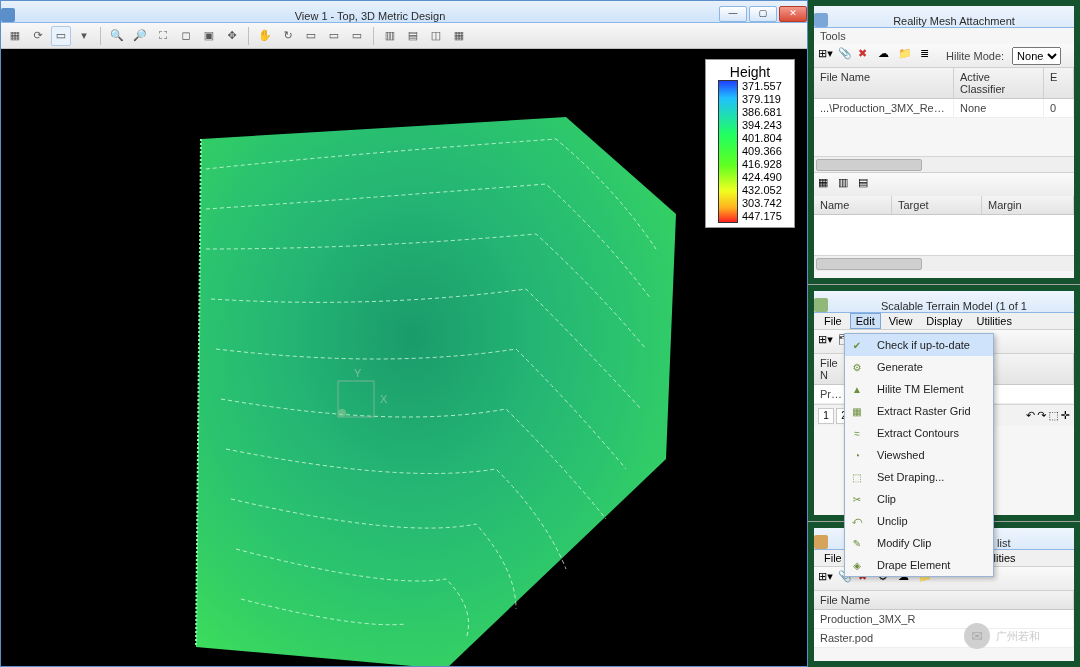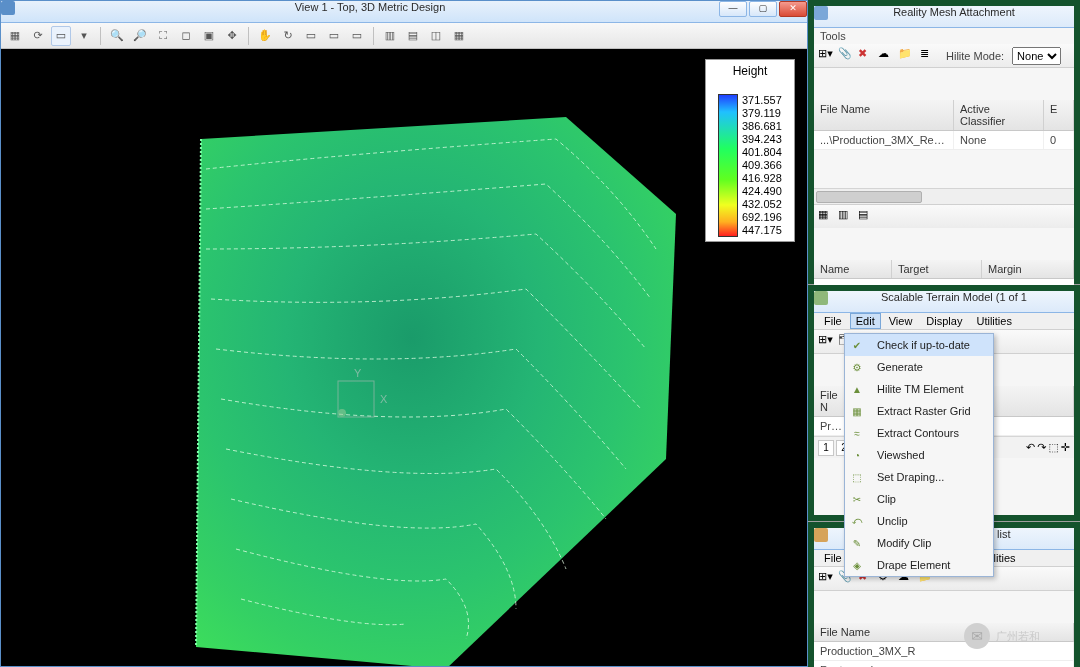--- a/index.html
+++ b/index.html
@@ -3,56 +3,56 @@
 <meta charset="utf-8">
 <style>
 * { box-sizing: border-box; margin: 0; padding: 0; font-family: "Segoe UI", Tahoma, sans-serif; font-size: 11px; }
 body { background: #f0f0f0; width: 1080px; height: 667px; overflow: hidden; position: relative; }
 .desktop { display: flex; width: 100%; height: 100%; }
 .left { flex: 1; display: flex; flex-direction: column; }
 .right { width: 272px; display: flex; flex-direction: column; gap: 1px; background: #a0a0a0; }
 
 
 .win { background: #fff; display: flex; flex-direction: column; border: 1px solid #5a8fc9; }
-.titlebar { height: 22px; background: linear-gradient(#e8f1fb,#cfe4fa); display: flex; align-items: flex-start; padding: 0 0; font-size: 12px; color: #2a2a2a; border-bottom: 1px solid #8cb6e6; }
+.titlebar { height: 22px; background: linear-gradient(#e8f1fb,#cfe4fa); display: flex; align-items: flex-end; padding: 0 0; font-size: 12px; color: #2a2a2a; border-bottom: 1px solid #8cb6e6; }
 .titlebar .icon { width: 14px; height: 14px; margin-right: 6px; background: #5a8fc9; border-radius: 2px; }
 .titlebar .title { flex: 1; text-align: center; }
 .titlebar .winctl { display: flex; gap: 2px; }
 .titlebar .btn { width: 28px; height: 16px; border: 1px solid #8cb6e6; border-radius: 2px; font-size: 9px; text-align: center; line-height: 12px; background: linear-gradient(#fefefe,#d6e7fa); cursor: pointer; }
 .titlebar .btn.close { background: linear-gradient(#f59a8e,#d94b35); color:#fff; border-color:#b23a26;}
 .titlebar .btn.min::after{content:"—";}
 .titlebar .btn.max::after{content:"▢";}
 .titlebar .btn.close::after{content:"✕";}
 
 
 .toolbar { height: 26px; background: linear-gradient(#f8f8f8,#e6e6e6); border-bottom: 1px solid #c0c0c0; display: flex; align-items: center; padding: 0 4px; gap: 3px; }
 .toolbar .tb { width: 20px; height: 20px; border: 1px solid transparent; border-radius: 2px; display:flex; align-items:center; justify-content:center; cursor:pointer; font-size:11px; color:#555;}
 .toolbar .sep { width:1px; height:18px; background:#c0c0c0; margin:0 3px; }
 
 
 .viewport { flex:1; background:#000; position:relative; overflow:hidden; }
 .terrain { position:absolute; left:145px; top:50px; width:560px; height:590px; }
 .legend { position:absolute; right:12px; top:10px; width:90px; background:#fff; border:1px solid #999; padding:4px 4px 4px 4px; font-family:serif; font-size:11.5px; }
-.legend .lt { text-align:center; font-size:12px; margin-bottom:16px; }
+.legend .lt { text-align:center; font-size:14px; margin-bottom:0; }
 .legend .row { display:flex; align-items:flex-start;margin-left:8px; }
 .legend .bar { width:20px; height:143px; background:linear-gradient(#2040ff 0%,#20c0ff 12%,#20ff60 38%,#60ff20 60%,#f0ff20 78%,#ffb020 90%,#ff2020 100%); border:1px solid #333;}
 .legend .vals { display:flex; flex-direction:column; justify-content:space-between; padding-left:4px;}
 .legend .vals span{line-height:13px;}
 
 
 .panel { background:#f6f6f6; flex-shrink:0; border:6px solid #14532d; }
 .panel .titlebar { background:linear-gradient(#eef5fd,#dceafa);}
 .menubar { height:17px; display:flex; align-items:center; gap:2px; padding:0 4px; background:#f0f0f0; border-bottom:1px solid #d0d0d0;}
 .menubar span{ padding:2px 6px; cursor:pointer;}
 .menubar span.open{background:#cce0f7; border:1px solid #7aa7d8; padding:1px 5px;}
 .subtool { height:24px; background:linear-gradient(#fafafa,#ececec); border-bottom:1px solid #d0d0d0; display:flex; align-items:center; padding:0 4px; gap:2px;}
 .subtool .tb{width:18px;height:18px;}
 .lbl { padding:2px 6px; color:#444;}
 select.hilite { height:18px; font-size:11px; }
-.grid { background:#fff;margin-top:32px; }
+.grid { background:#fff; }
 .grid .hdr{display:flex; background:linear-gradient(#f4f4f4,#e4e4e4); border-bottom:1px solid #c8c8c8;}
 .grid .hdr div{padding:3px 6px; border-right:1px solid #d0d0d0; font-size:11px; color:#333;}
 .grid .body .row{display:flex; border-bottom:1px solid #eee;}
 .grid .body .row div{padding:3px 6px; border-right:1px solid #f0f0f0; font-size:11px; color:#444; white-space:nowrap; overflow:hidden; text-overflow:ellipsis;}
 .scroll-x{height:16px; background:#efefef; border-top:1px solid #d4d4d4; position:relative;}
 .scroll-x::before{content:""; position:absolute; left:2px; top:2px; height:10px; width:40%; background:#cfcfcf; border:1px solid #b0b0b0; border-radius:2px;}
 
 
 .dropdown { position:absolute; left:30px; top:20px; width:150px; background:#f6f6f6; border:1px solid #9ab4d6; box-shadow:2px 2px 5px rgba(0,0,0,.25); z-index:50;}
 .dropdown .mi{display:flex; align-items:center; gap:6px; padding:3px 8px 3px 4px; cursor:pointer; font-size:11px; color:#222;}
@@ -142,21 +142,21 @@
         <div class="vals">
           <span>371.557</span>
           <span>379.119</span>
           <span>386.681</span>
           <span>394.243</span>
           <span>401.804</span>
           <span>409.366</span>
           <span>416.928</span>
           <span>424.490</span>
           <span>432.052</span>
-          <span>692.196</span>
+          <span>303.742</span>
           <span>447.175</span>
         </div>
       </div>
     </div>
   </div>
  </div>
 
  <div class="right">
 
   <div class="panel" style="height:284px; position:relative;">

